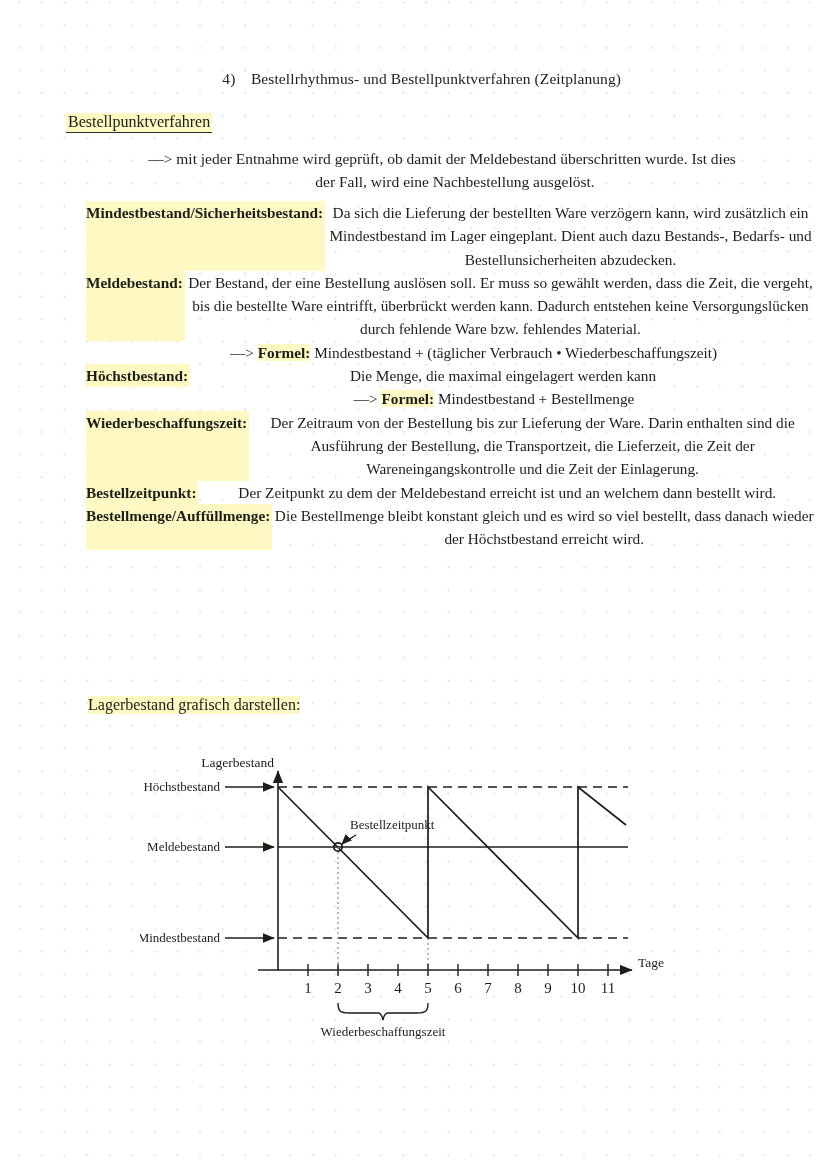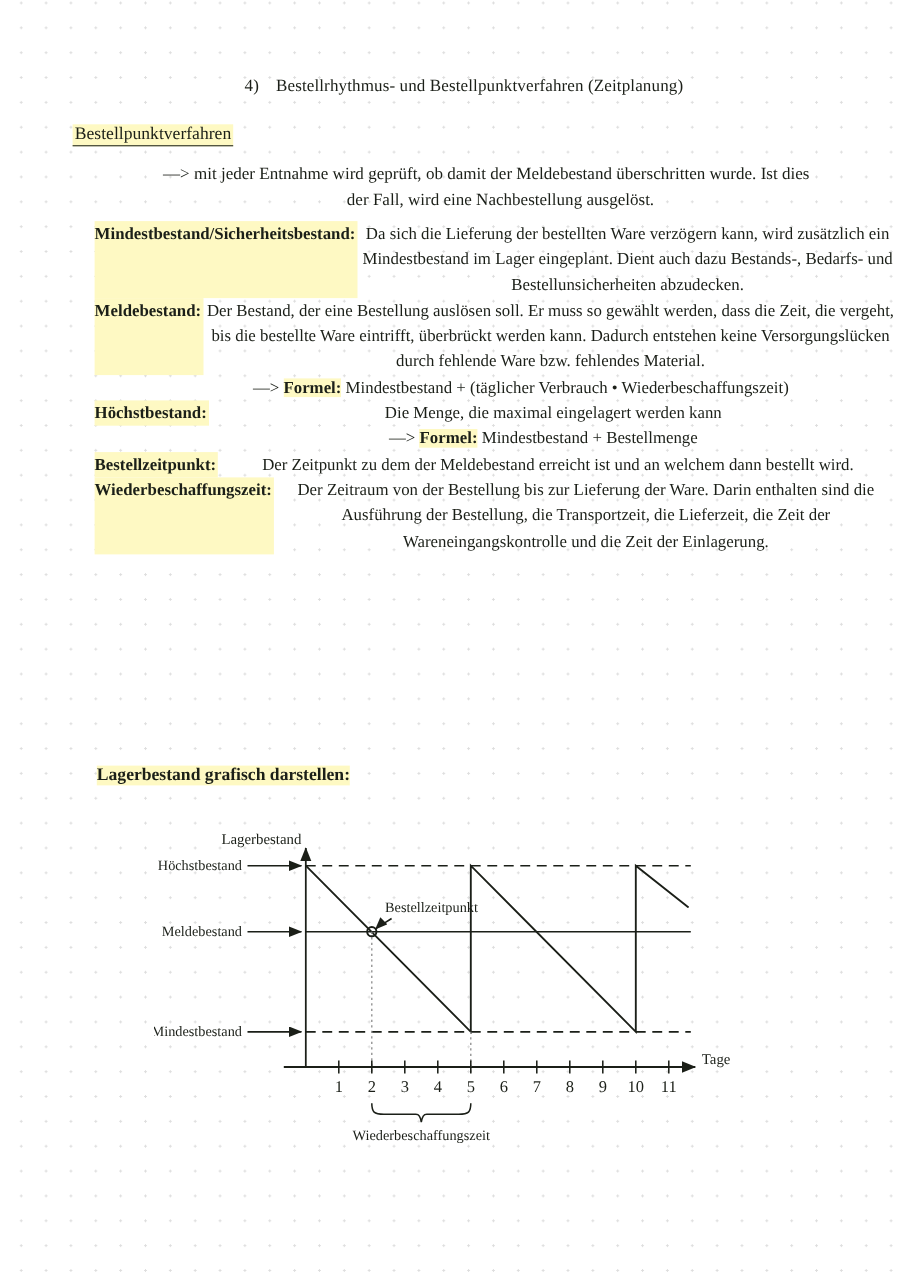--- a/index.html
+++ b/index.html
@@ -64,21 +64,20 @@
     font-size:15.3px;line-height:23.3px;
     margin-left:45px;
   }
   .formula-line.ind2{margin-left:86px;}
   .sub{font-weight:bold;}
 
   
   .graph-head{
     position:absolute;left:88px;top:696px;
     font-size:16px;
-    font-weight:bold;
   }
 
   #chart{
     position:absolute;left:140px;top:745px;
     width:560px;height:300px;
   }
   #chart svg{display:block;}
 
   .axis-label,.tick-label,.ann-label{
     font-family:"Liberation Serif","DejaVu Serif",serif;
@@ -126,29 +125,33 @@
       <span class="def-body">Die Menge, die maximal eingelagert werden kann</span>
     </div>
 
     <div class="formula-line ind2">
       <span>—&gt;</span>
       <span class="sub hl">Formel:</span>
       <span>Mindestbestand + Bestellmenge</span>
     </div>
 
     <div class="def">
+      <span class="def-term hl">Wiederbeschaffungszeit:</span>
+      <span class="def-body">Der Zeitraum von der Bestellung bis zur Lieferung der Ware. Darin enthalten sind die Ausführung der Bestellung, die Transportzeit, die Lieferzeit, die Zeit der Wareneingangskontrolle und die Zeit der Einlagerung.</span>
+    </div>
+
+    <div class="def">
       <span class="def-term hl">Bestellzeitpunkt:</span>
       <span class="def-body">Der Zeitpunkt zu dem der Meldebestand erreicht ist und an welchem dann bestellt wird.</span>
     </div>
 
     <div class="def">
-      <span class="def-term hl">Wiederbeschaffungszeit:</span>
-      <span class="def-body">Der Zeitraum von der Bestellung bis zur Lieferung der Ware. Darin enthalten sind die Ausführung der Bestellung, die Transportzeit, die Lieferzeit, die Zeit der Wareneingangskontrolle und die Zeit der Einlagerung.</span>
-    </div>
-
+      <span class="def-term hl">Bestellmenge/Auffüllmenge:</span>
+      <span class="def-body">Die Bestellmenge bleibt konstant gleich und es wird so viel bestellt, dass danach wieder der Höchstbestand erreicht wird.</span>
+    </div>
 
   </div>
 
   <div class="graph-head hl">Lagerbestand grafisch darstellen:</div>
 
   <div id="chart">
     <svg width="560" height="300" viewBox="0 0 560 300">
       <defs>
         <marker id="ar" markerWidth="9" markerHeight="9" refX="7.5" refY="3.2" orient="auto" markerUnits="strokeWidth">
           <path d="M0,0 L8,3.2 L0,6.4 z" fill="#1b1f18"></path>

